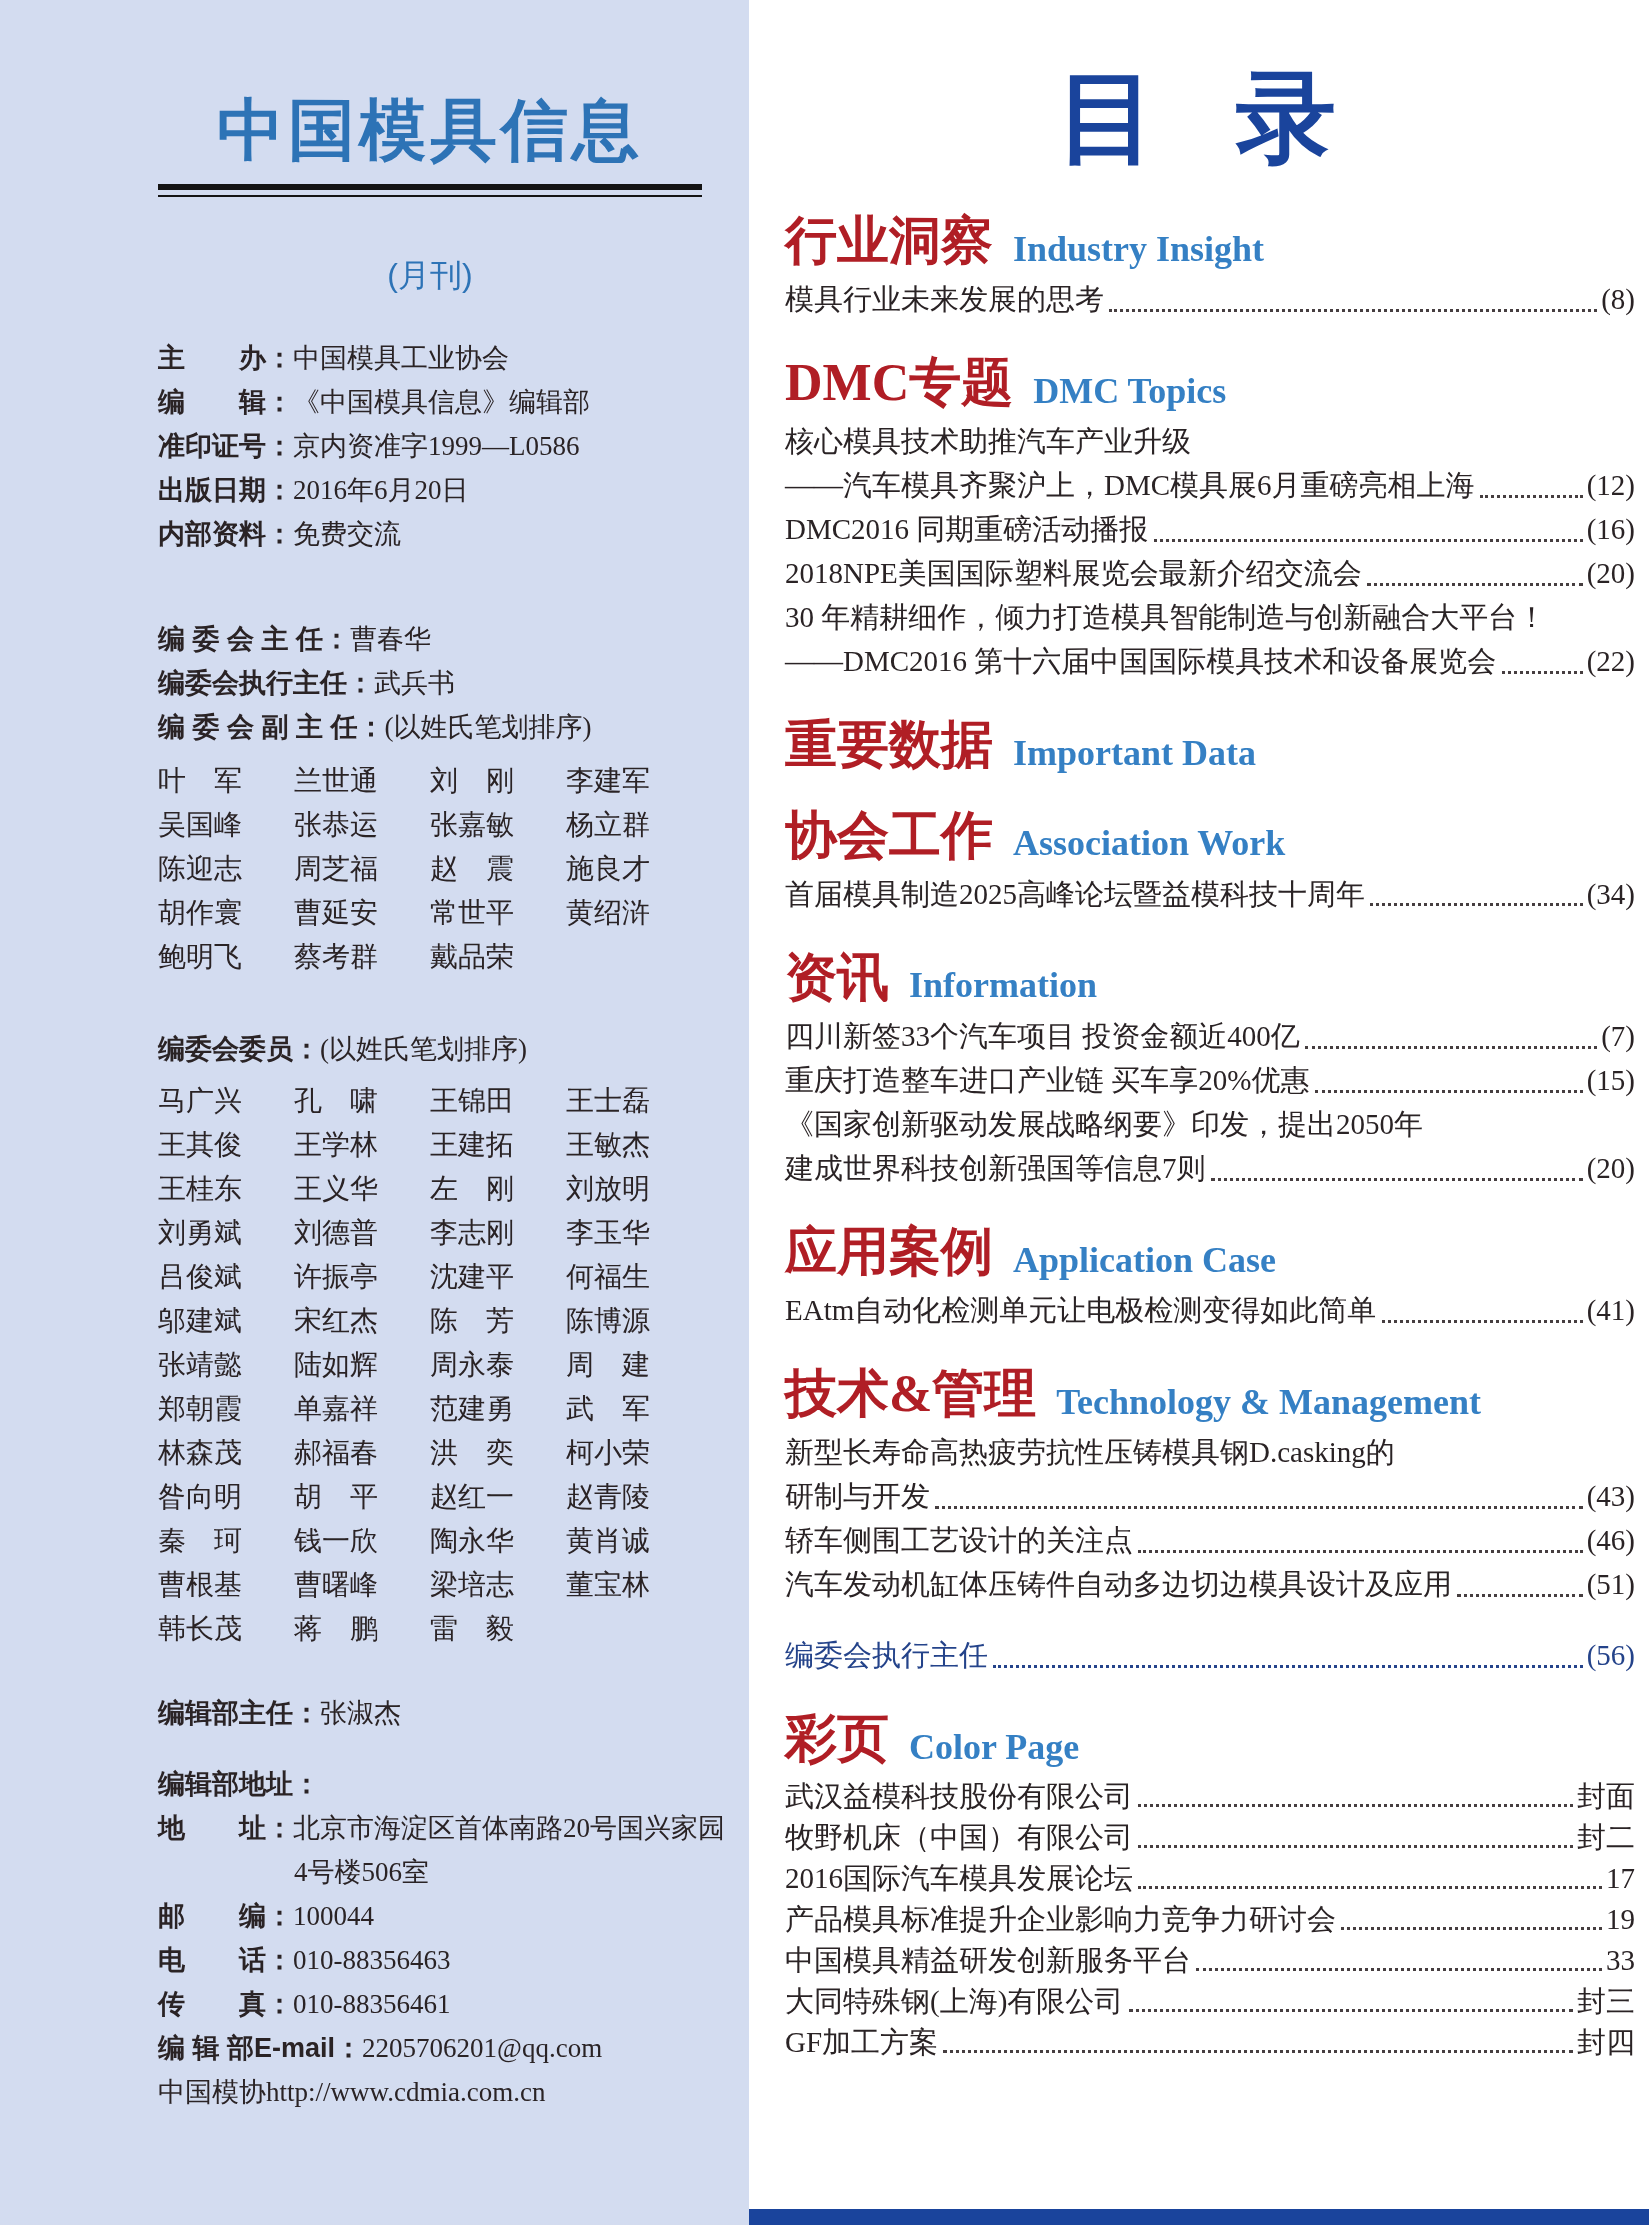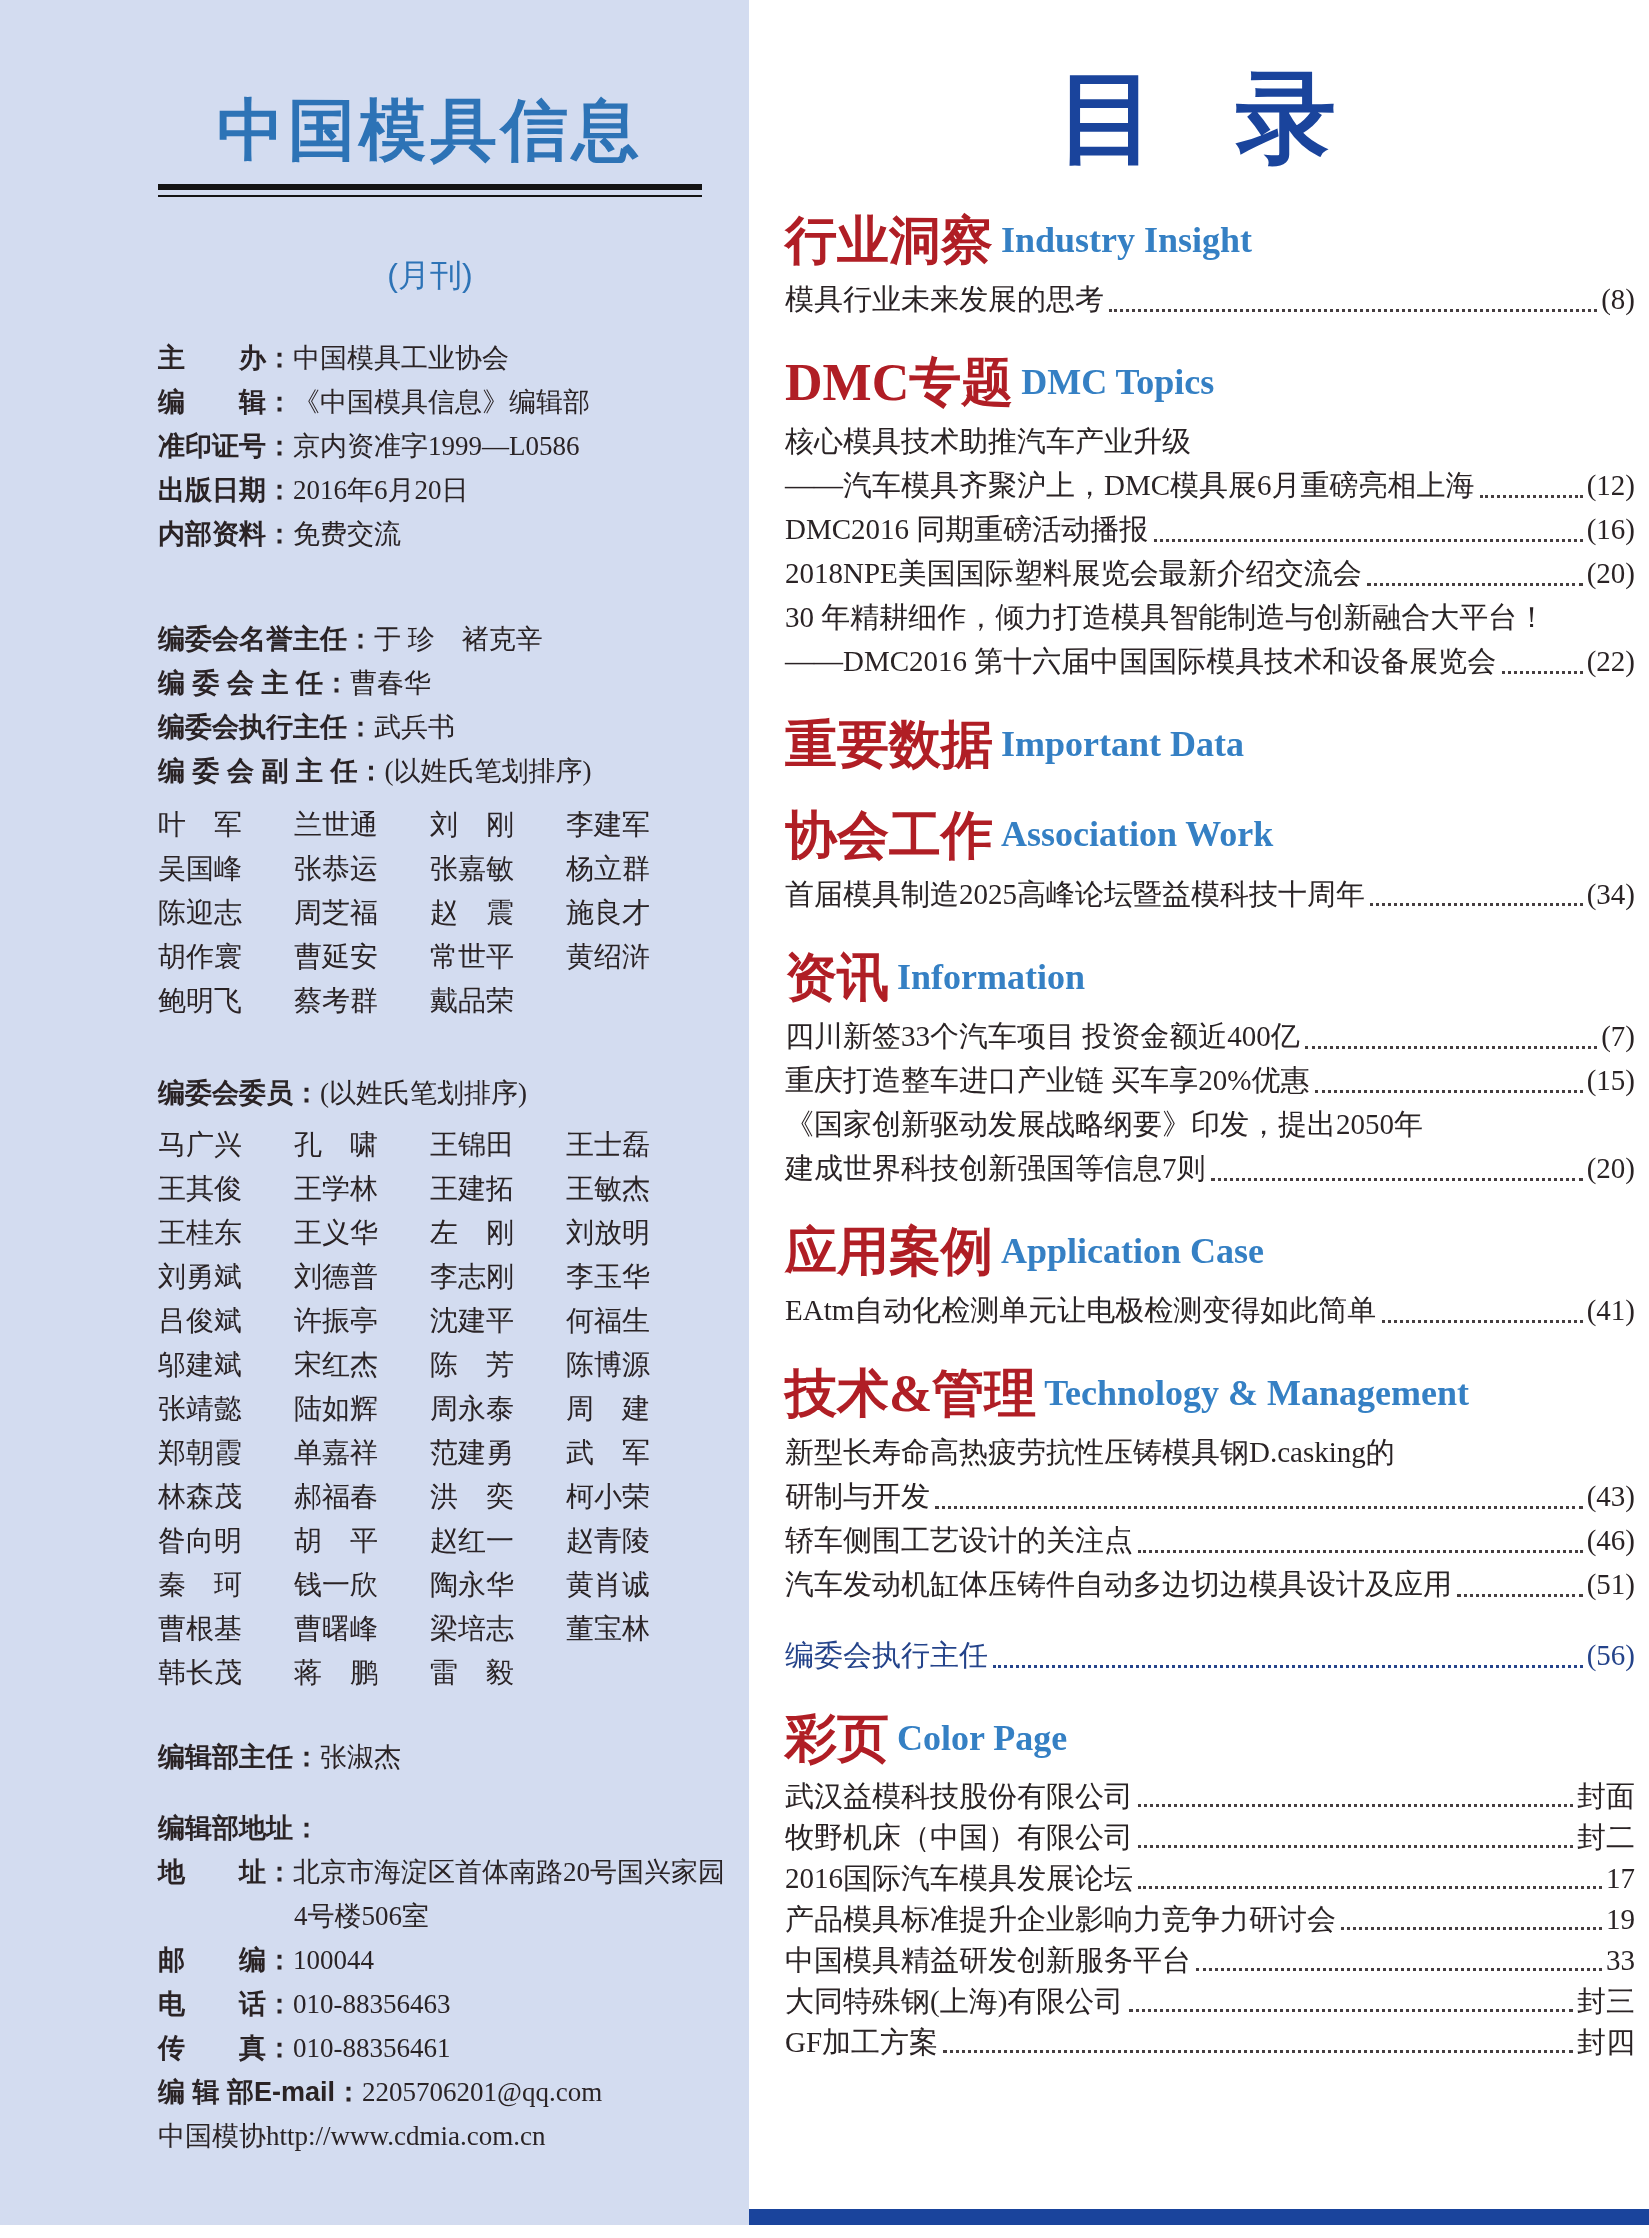--- a/index.html
+++ b/index.html
@@ -24,21 +24,21 @@
   .members-grid{margin-top:8px;}
   .nm{white-space:pre;}
   .dir-row{margin-top:40px;}
   .addr-head{margin-top:27px;}
   .indent{padding-left:136px;}
   
   .toc{position:absolute;left:785px;top:59px;width:850px;}
   .toc-title{font-family:"Liberation Serif",serif;font-weight:bold;font-size:100px;color:#1a449c;
              text-align:center;letter-spacing:27px;line-height:1.2;white-space:nowrap;}
   .sec{margin-top:33px;}
-  .sec-head{display:flex;align-items:center;gap:8px;line-height:1.1;}
+  .sec-head{display:flex;align-items:flex-end;gap:20px;line-height:1.1;}
   .sec-head .zh{font-size:52px;font-weight:bold;color:#b01e25;}
   .sec-head .en{font-size:36px;font-weight:bold;color:#3580c4;}
   .items{margin-top:8px;}
   .ti{display:flex;align-items:flex-end;font-size:29px;line-height:44px;color:#2a2325;}
   .ti .t{white-space:pre;}
   .leader{flex:1;border-bottom:3.3px dotted #463e40;margin:0 4px 9.3px 5.3px;min-width:27px;}
   .pg{white-space:pre;}
   .special{margin-top:27px;color:#24438a;}
   .special .leader{border-color:#24438a;}
   .cp .ti{line-height:41px;}
@@ -71,24 +71,20 @@
           <span class="lbl">出版日期：</span>
           <span class="val">2016年6月20日</span>
         </div>
       <div class="row">
           <span class="lbl">内部资料：</span>
           <span class="val">免费交流</span>
         </div>
     </div>
 
     <div class="board-block">
-      <div class="row">
-          <span class="lbl">编委会名誉主任：</span>
-          <span class="val">于 珍　褚克辛</span>
-        </div>
       <div class="row">
           <span class="lbl">编 委 会 主 任：</span>
           <span class="val">曹春华</span>
         </div>
       <div class="row">
           <span class="lbl">编委会执行主任：</span>
           <span class="val">武兵书</span>
         </div>
       <div class="row">
           <span class="lbl">编 委 会 副 主 任：</span>

